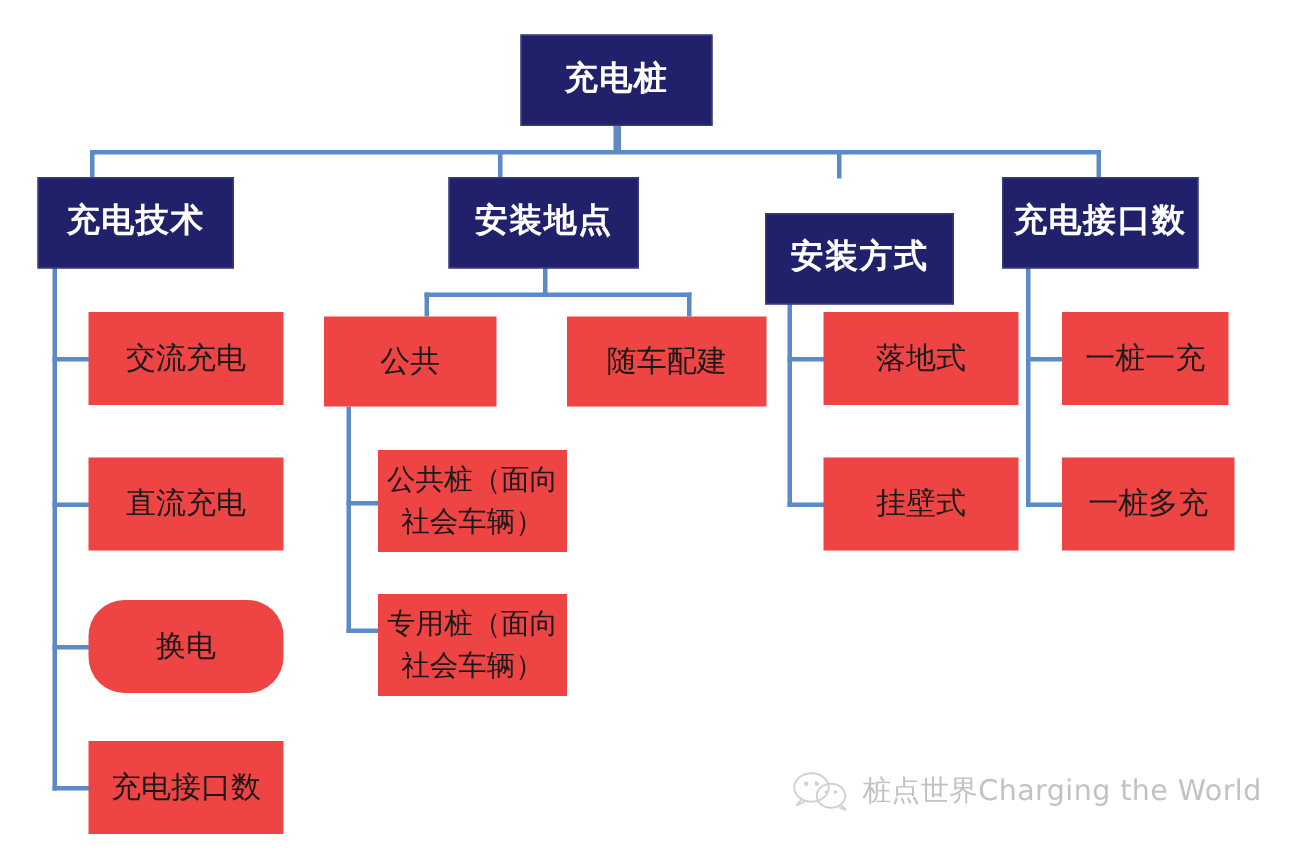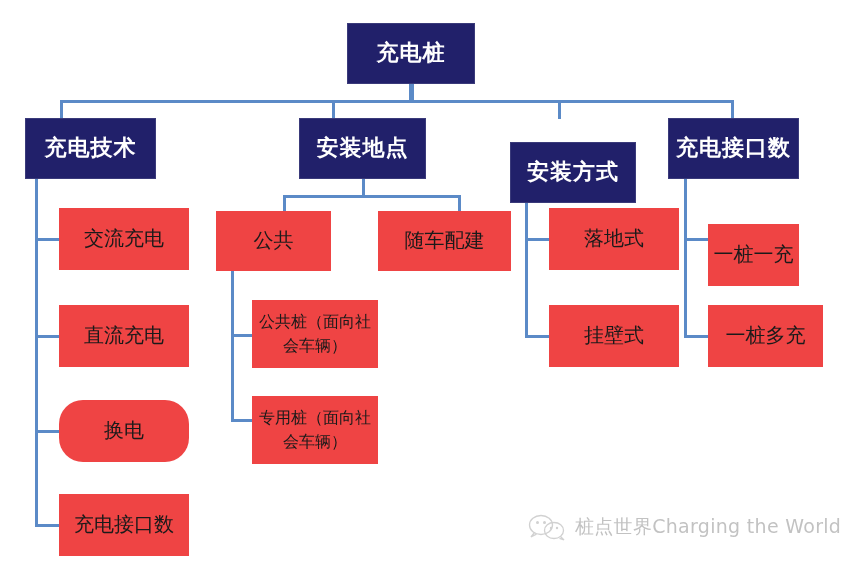--- a/index.html
+++ b/index.html
@@ -37,21 +37,21 @@
     letter-spacing:1px;
     border:1px solid #3a3a7a;
   }
   .node.leaf{
     background:#ef4444;
     color:#1a1a1a;
     font-size:20px;
     font-weight:normal;
   }
   .node.leaf.two-line{
-    font-size:16px;
+    font-size:19px;
     padding:0 2px;
     line-height:1.5;
   }
 
   
   #watermark{
     position:absolute;
     left:527px;top:512px;
     display:flex;align-items:center;
     gap:8px;
@@ -123,21 +123,21 @@
 
   <div class="node leaf" style="left:216px;top:211px;width:115px;height:60px;">公共</div>
   <div class="node leaf" style="left:378px;top:211px;width:133px;height:60px;">随车配建</div>
 
   <div class="node leaf two-line" style="left:252px;top:300px;width:126px;height:68px;">公共桩（面向社会车辆）</div>
   <div class="node leaf two-line" style="left:252px;top:396px;width:126px;height:68px;">专用桩（面向社会车辆）</div>
 
   <div class="node leaf" style="left:549px;top:208px;width:130px;height:62px;">落地式</div>
   <div class="node leaf" style="left:549px;top:305px;width:130px;height:62px;">挂壁式</div>
 
-  <div class="node leaf" style="left:708px;top:224px;width:91px;height:62px;">一桩一充</div>
+  <div class="node leaf" style="left:708px;top:208px;width:111px;height:62px;">一桩一充</div>
   <div class="node leaf" style="left:708px;top:305px;width:115px;height:62px;">一桩多充</div>
 
   <div id="watermark">
     <svg class="wm-logo" viewBox="0 0 40 30">
       <g fill="none" stroke="#b5b5b5" stroke-width="1.3">
         <ellipse cx="14" cy="13" rx="11.5" ry="9.5"></ellipse>
         <path d="M7.5 20.5 L4 25 L9.5 22.2"></path>
         <ellipse cx="27" cy="18.5" rx="9.5" ry="8"></ellipse>
         <path d="M33.5 24.5 L37 28 L32.5 26.3"></path>
       </g>

